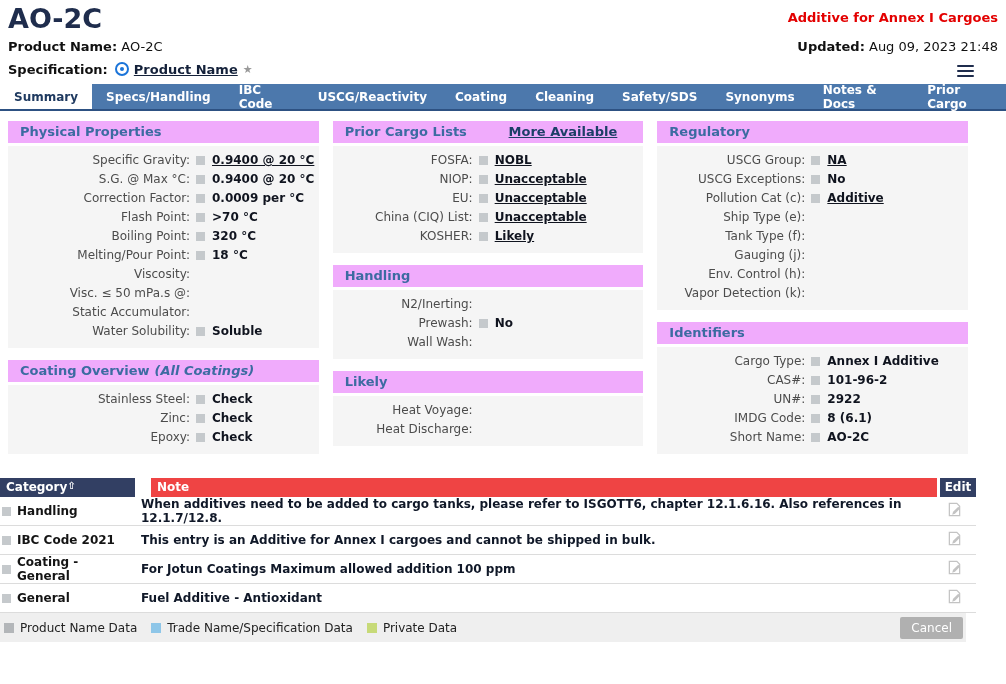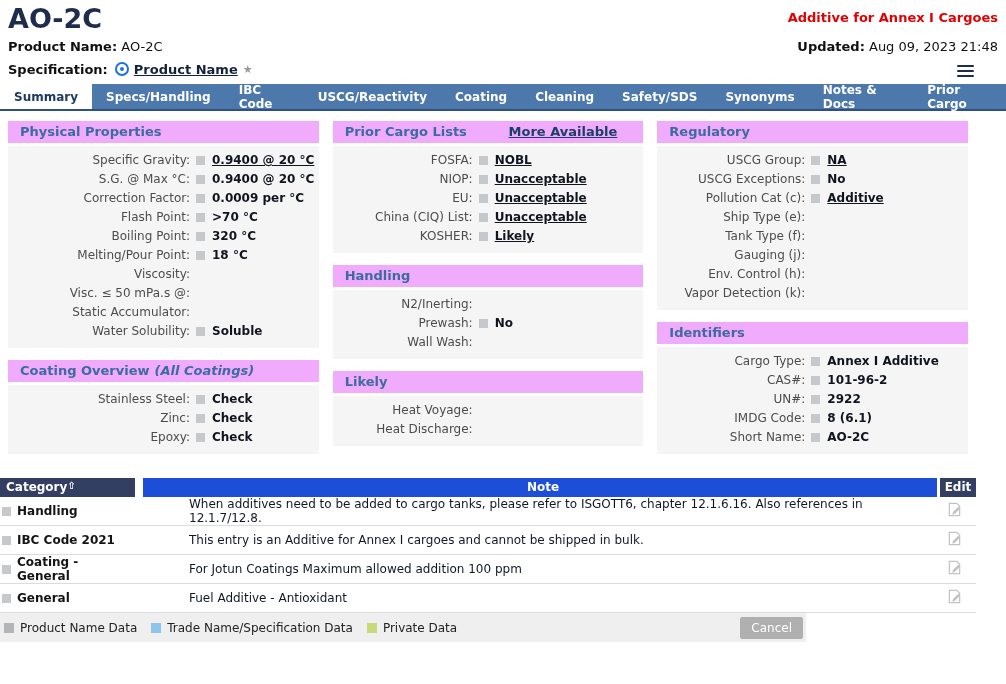--- a/index.html
+++ b/index.html
@@ -42,31 +42,31 @@
   .c3 .plabel { width:148px; }
   .marker { width:9px; height:9px; background:#c5c9cc; margin:0 7px 0 6px; flex:0 0 auto; }
   .pvalue { color:#10141f; font-weight:700; font-size:12px; white-space:nowrap; }
   .as-link { text-decoration:underline; cursor:pointer; }
 
   
   .notes { margin-top:12px; width:976px; font-size:12px; }
   .nhead { display:flex; height:19px; }
   .nhead .hcat { width:135px; background:#323f63; color:#fff; font-weight:700; padding:2px 0 0 6px; }
   .nhead .hcat .sort { font-size:10px; vertical-align:top; }
-  .nhead .hnote { flex:1; background:#1d4ed8; color:#fff; font-weight:700; padding:2px 0 0 6px; margin-left:8px;text-align:center; }
+  .nhead .hnote { flex:1; background:#ef4444; color:#fff; font-weight:700; padding:2px 0 0 6px; margin-left:16px; }
   .nhead .hedit { width:36px; background:#323f63; color:#fff; font-weight:700; text-align:center; padding-top:2px; margin-left:3px; }
   .nrow { display:flex; align-items:center; height:29px; border-bottom:1px solid #dcdcdc; background:#fff; }
   .ncat { width:135px; display:flex; align-items:center; font-weight:700; color:#141414; }
   .ncat .marker { margin:0 6px 0 2px; }
-  .nnote { flex:1; padding-left:6px; font-weight:400; color:#101828;margin-left:48px; }
+  .nnote { flex:1; padding-left:6px; font-weight:700; color:#101828; }
   .nedit { width:43px; text-align:center; }
   .edit-btn { display:inline-block; cursor:pointer; line-height:0; }
 
   
-  .legendbar { width:806px; background:#efefef; height:29px; display:flex; align-items:center; padding-left:4px; }
+  .legendbar { width:966px; background:#efefef; height:29px; display:flex; align-items:center; padding-left:4px; }
   .litem { display:flex; align-items:center; margin-right:14px; font-size:12px; color:#222; }
   .lswatch { width:10px; height:10px; margin-right:6px; display:inline-block; }
   .cancel-btn { margin-left:auto; margin-right:3px; background:#b0b0b0; color:#fff; font-size:12px; font-weight:400; border:none; padding:4px 11px; border-radius:2px; cursor:pointer; font-family:inherit; }
 </style>
 </head>
 <body>
 
 <div class="top">
   <div class="title-row">
     <h1>AO-2C</h1>

